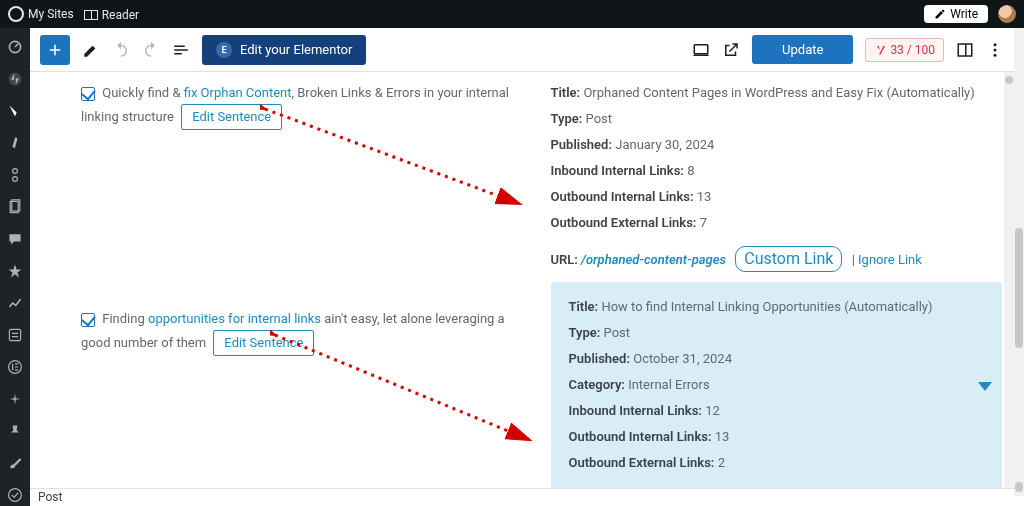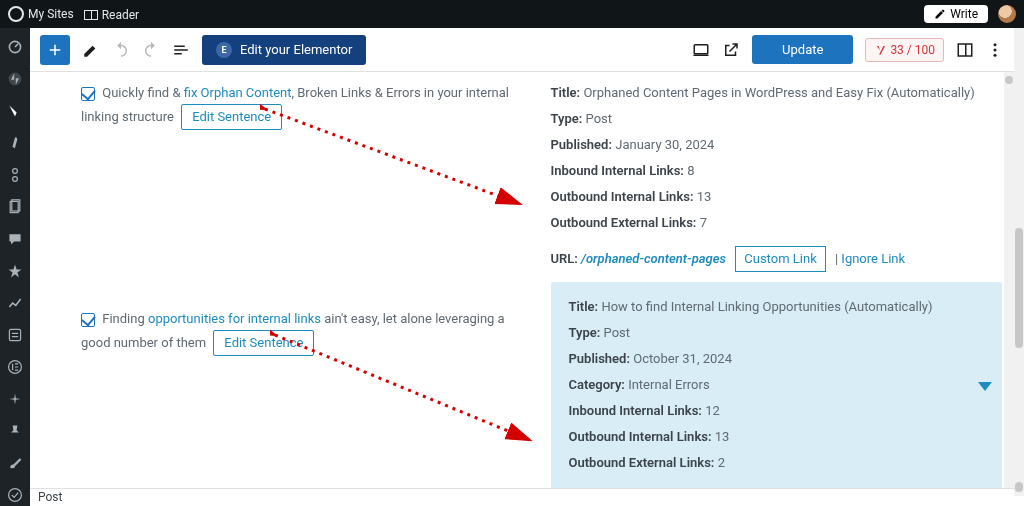--- a/index.html
+++ b/index.html
@@ -38,21 +38,21 @@
   .col { flex:1; min-width:0; font-size:13px; color:#606a73; line-height:22px; }
   .col .row { margin-bottom:18px; }
   .tick-box { display:inline-block; width:14px; height:14px; border:1px solid #1e73be; border-radius:2px; background:#fff; position:relative; vertical-align:middle; margin-right:4px; }
   .tick-box::after { content:''; position:absolute; left:2px; top:-1px; width:7px; height:10px; border-right:2px solid #1e73be; border-bottom:2px solid #1e73be; transform:rotate(40deg); }
   .link-frag { color:#1e8cbe; }
   .edit-chip { display:inline-block; border:1px solid #1e8cbe; color:#1e8cbe; padding:1px 10px; border-radius:2px; font-size:13px; margin-left:4px; }
   .meta-block p { margin-bottom:4px; }
   .meta-block b { color:#3c434a; font-weight:600; }
   .url-line { margin-top:12px; }
   .url-val { color:#1e8cbe; font-weight:600; font-style:italic; }
-  .custom-chip { display:inline-block; border:1px solid #1e8cbe; color:#1e8cbe; padding:1px 8px; border-radius:0; font-size:13px; margin:0 6px; }
+  .custom-chip { display:inline-block; border:1px solid #1e8cbe; color:#1e8cbe; padding:1px 8px; border-radius:10px; font-size:16px; margin:0 6px; }
   .ignore { color:#1e8cbe; }
   .highlight-card { background:#d8edf6; border-radius:3px; padding:14px 18px; margin-top:10px; position:relative; }
   .caret-down { position:absolute; right:10px; top:100px; width:0; height:0; border-left:7px solid transparent; border-right:7px solid transparent; border-top:9px solid #1e8cbe; }
   
   .arrow-svg { position:absolute; pointer-events:none; }
   
   .footer-bar { position:absolute; left:30px; right:10px; bottom:0; height:18px; border-top:1px solid #e0e0e0; font-size:12px; color:#3c434a; padding:1px 8px; background:#fff;}
   
   .outer-scroll { position:absolute; right:0; top:28px; bottom:10px; width:10px; background:#f1f1f1; }
   .outer-scroll .t1 { position:absolute; right:1px; top:200px; width:8px; height:120px; background:#c7c7c7; border-radius:4px; }

